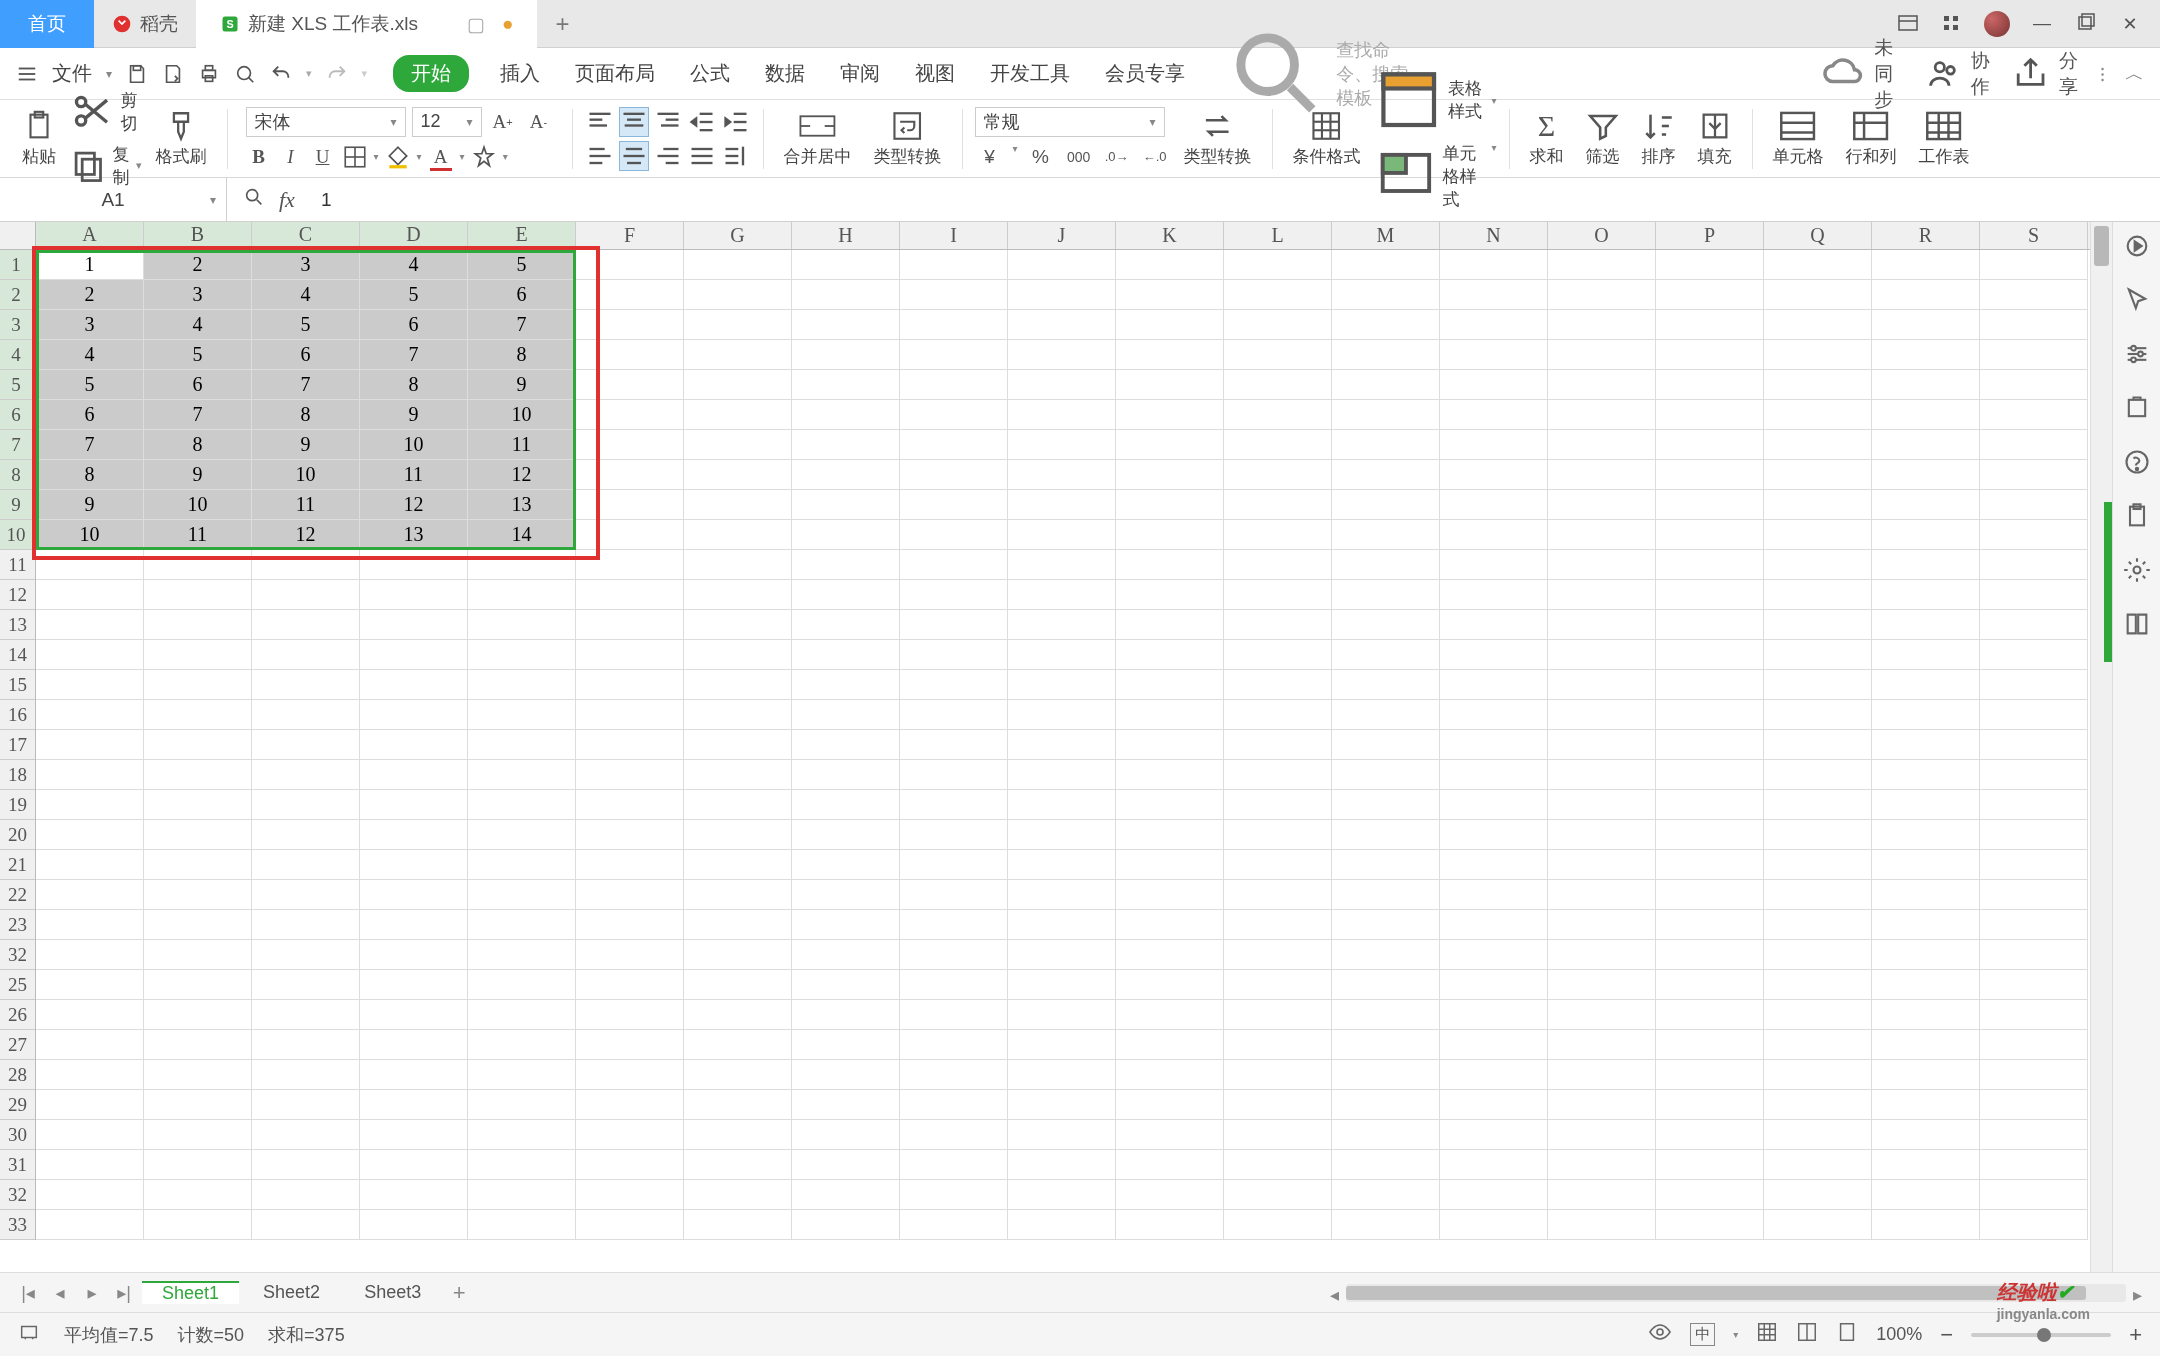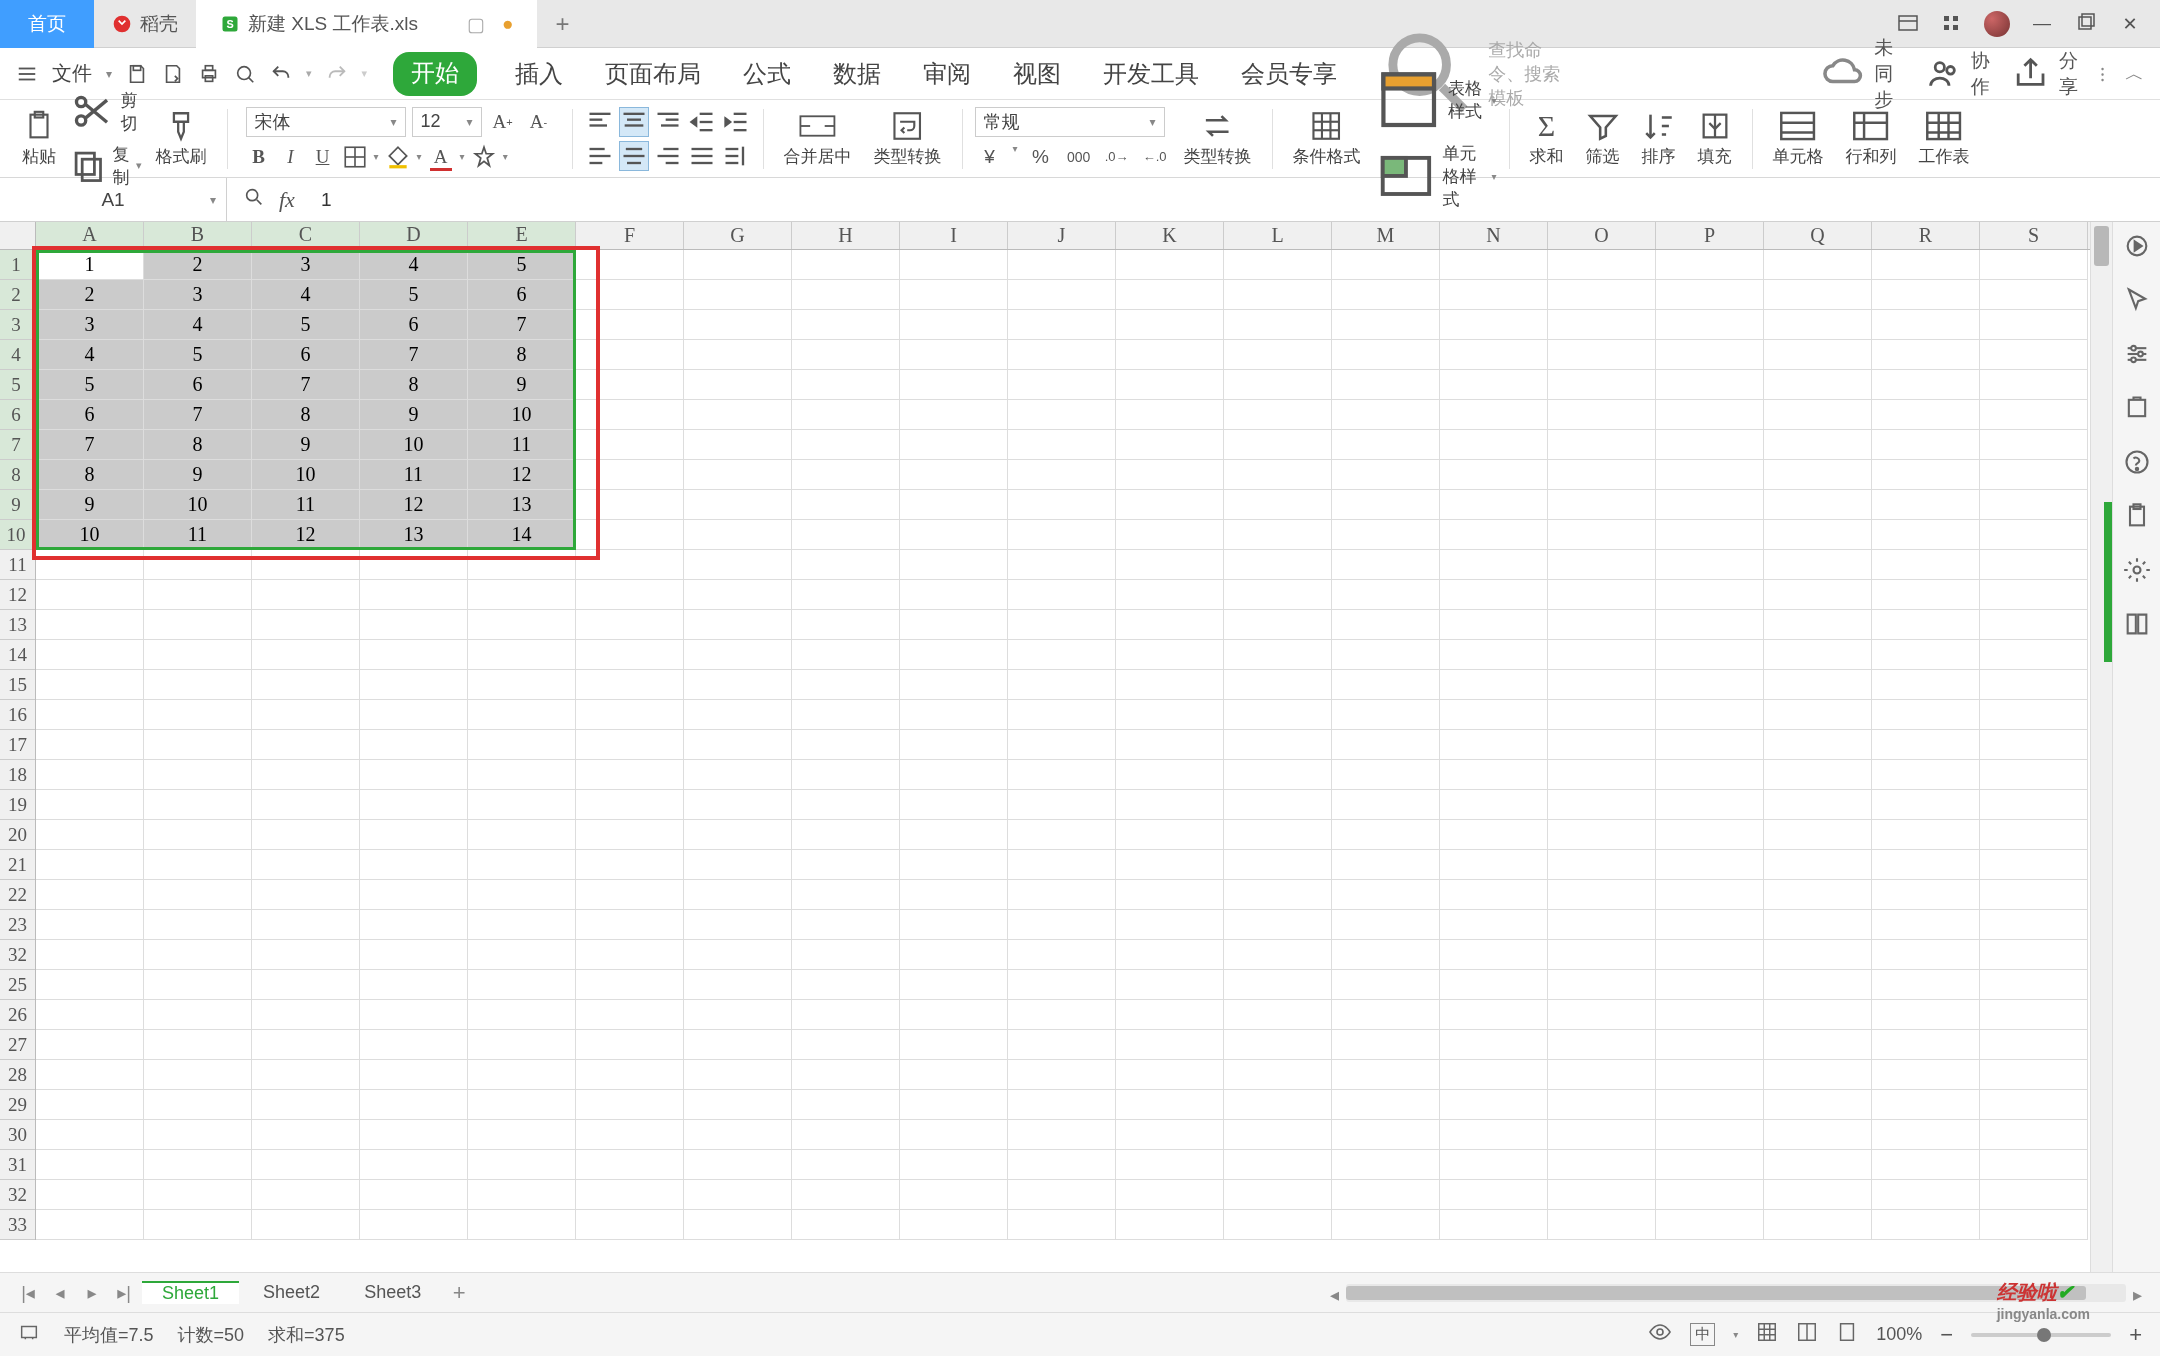--- a/index.html
+++ b/index.html
@@ -8,21 +8,21 @@
 .tab{height:48px;display:flex;align-items:center;padding:0 18px;font-size:19px;color:#555;gap:8px;position:relative}
 .tab.home{background:#409eff;color:#fff;padding:0 28px}
 .tab.doc{background:#fff;padding:0 24px}
 .tab-ico{width:20px;height:20px;display:inline-flex;align-items:center;justify-content:center}
 .title-right{margin-left:auto;display:flex;align-items:center;gap:20px;padding-right:18px}
 .win-btn{width:24px;height:24px;display:flex;align-items:center;justify-content:center;color:#555}
 .avatar{width:26px;height:26px;border-radius:50%;background:radial-gradient(circle at 30% 30%,#c66,#733)}
 .menu-bar{height:52px;display:flex;align-items:center;padding:0 16px;gap:4px;background:#fff;border-bottom:1px solid #e0e0e0}
 .mb-left{display:flex;align-items:center;gap:14px}
 .mb-ico{width:22px;height:22px;color:#555;display:flex;align-items:center;justify-content:center}
-.menu-tabs{display:flex;gap:34px;margin-left:22px;font-size:24px;color:#444}
+.menu-tabs{display:flex;align-items:center;gap:27px;margin-left:22px;font-size:20px;color:#444}
 .menu-tab{padding:6px 4px;cursor:pointer}
 .menu-tab.active{background:#2ea83a;color:#fff;border-radius:16px;padding:5px 18px}
 .mb-right{margin-left:auto;display:flex;align-items:center;gap:20px;color:#555;font-size:19px}
 .search-box{display:flex;align-items:center;gap:6px;color:#aaa;font-size:18px;width:200px}
 .ribbon{height:78px;background:#fff;display:flex;align-items:center;padding:0 14px;border-bottom:1px solid #d8d8d8;gap:6px}
 .rgrp{display:flex;flex-direction:column;align-items:center;justify-content:center;height:100%;padding:0 8px;font-size:17px;color:#444;gap:2px}
 .rgrp .ico{height:34px;display:flex;align-items:center;justify-content:center;color:#555}
 .sep{width:1px;height:60px;background:#e0e0e0;margin:0 6px}
 .font-box{display:flex;flex-direction:column;gap:6px;padding:0 6px}
 .font-row{display:flex;align-items:center;gap:6px}
@@ -447,21 +447,21 @@
     </div>
   <div style="display:flex;flex-direction:column;gap:8px;font-size:17px;color:#444">
     <span style="display:flex;align-items:center;gap:6px">
         <svg width="20" height="20" viewBox="0 0 24 24" fill="none" stroke="#555" stroke-width="1.5">
           <rect x="3" y="3" width="18" height="18"></rect>
           <rect x="3" y="3" width="18" height="5" fill="#e8a030"></rect>
         </svg>
         <span>表格样式</span>
         <span style="font-size:10px;color:#888">▾</span>
       </span>
-    <span style="display:flex;align-items:center;gap:6px">
+    <span style="display:flex;gap:6px">
         <svg width="20" height="20" viewBox="0 0 24 24" fill="none" stroke="#555" stroke-width="1.5">
           <rect x="3" y="5" width="18" height="14"></rect>
           <rect x="3" y="5" width="9" height="7" fill="#7ab87a"></rect>
         </svg>
         <span>单元格样式</span>
         <span style="font-size:10px;color:#888">▾</span>
       </span>
   </div>
   <div class="sep"></div>
   <div class="rgrp">

